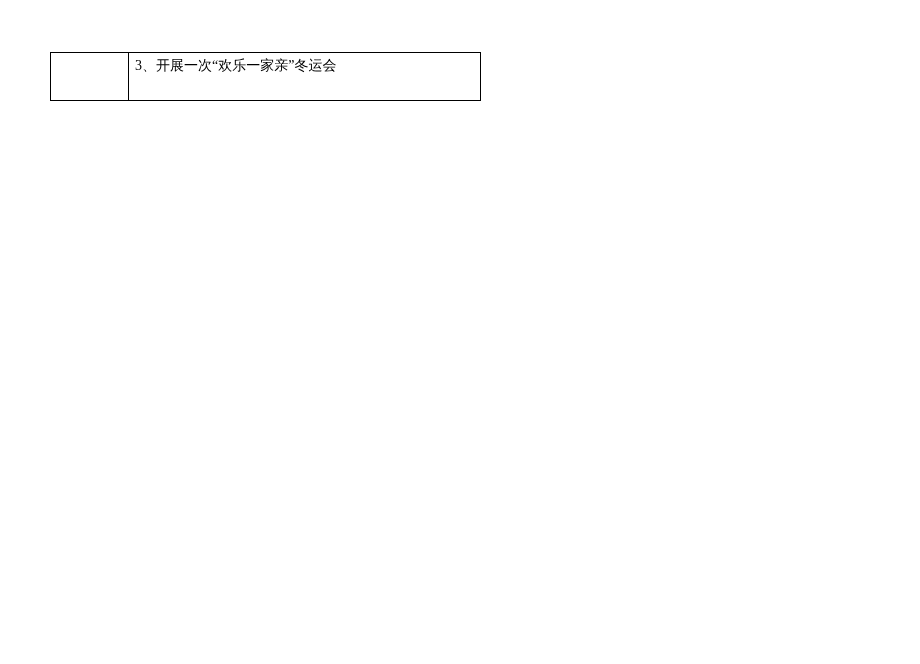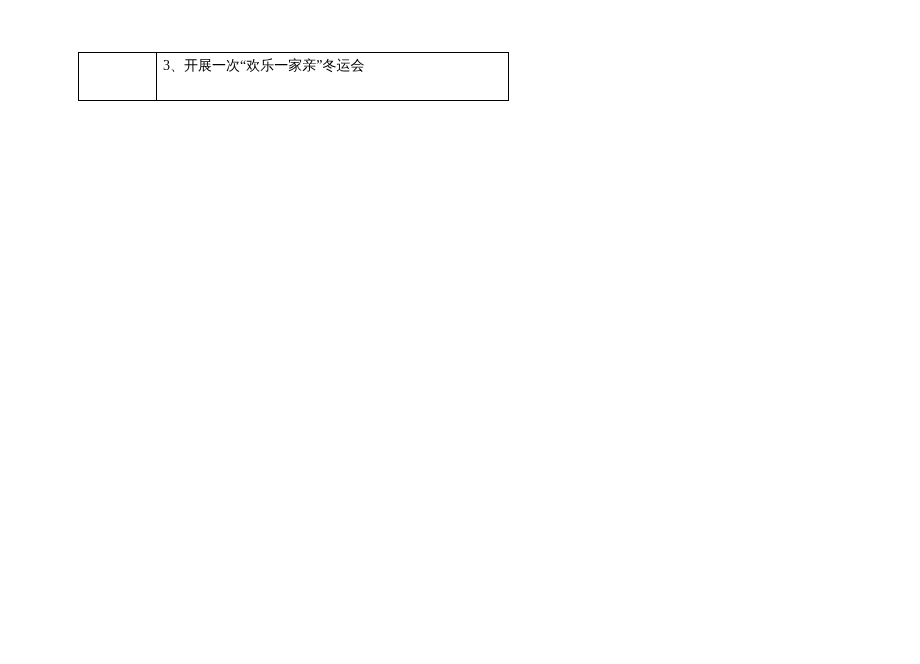--- a/index.html
+++ b/index.html
@@ -16,21 +16,20 @@
       color: #000000;
     }
     .table-container {
       position: absolute;
       top: 52px;
       left: 50px;
       border-collapse: collapse;
     }
     .table-container table {
       border-collapse: collapse;
-      margin-left: 28px;
     }
     .cell-left {
       width: 78px;
       height: 48px;
       border: 1px solid #000000;
       border-top: 1px solid #000000;
       border-left: 1px solid #000000;
       border-right: 1px solid #000000;
       border-bottom: 1px solid #000000;
       vertical-align: top;

